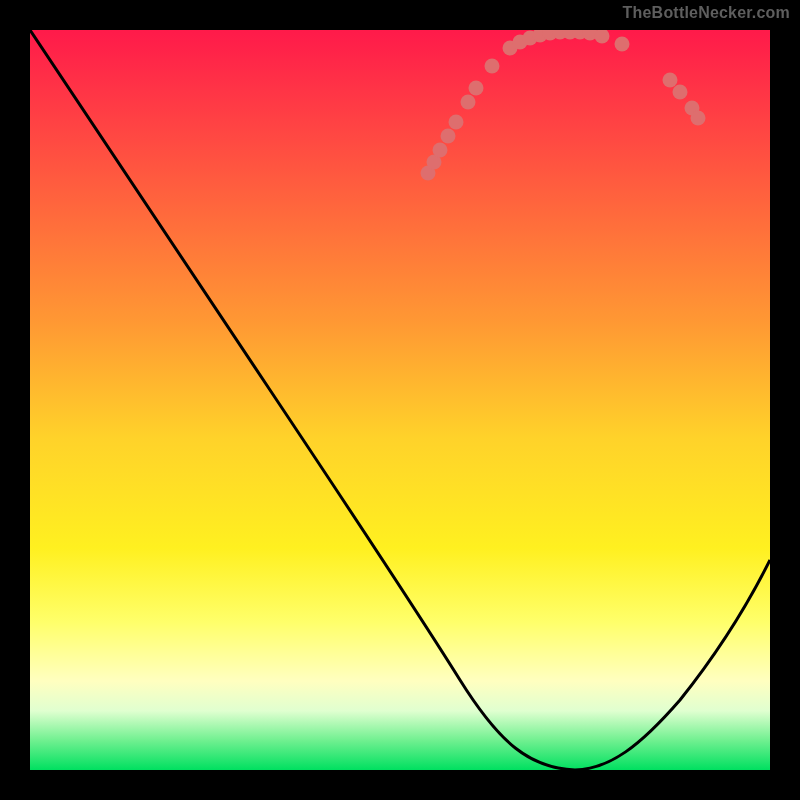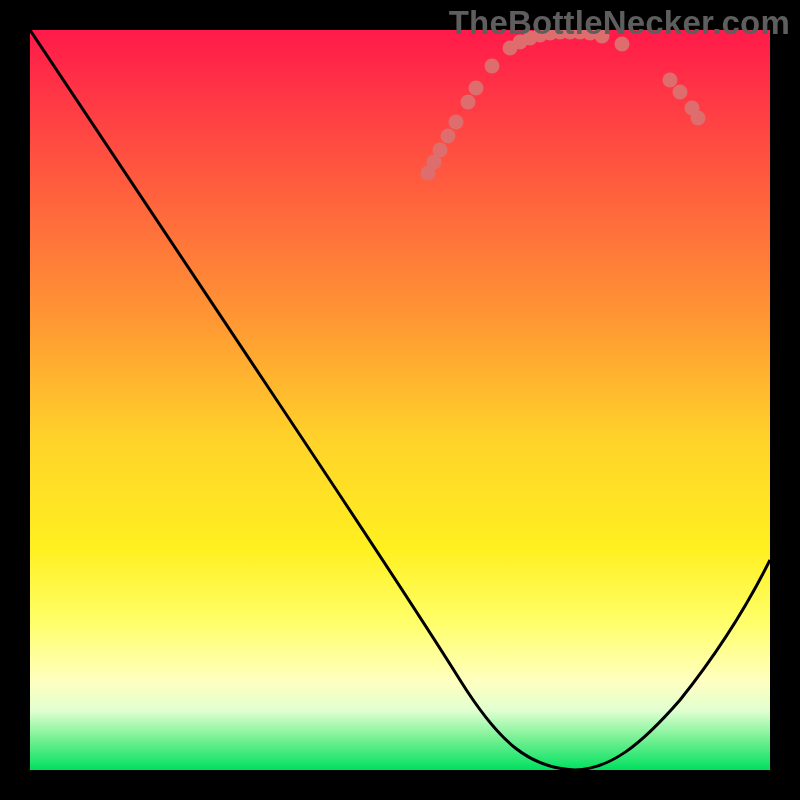--- a/index.html
+++ b/index.html
@@ -35,21 +35,21 @@
       #ffffc0 88%,
       #e0ffd0 92%,
       #70f090 96%,
       #00e060 100%);
   }
   .watermark {
     position: absolute;
     top: 4px;
     right: 10px;
     font-family: Arial, Helvetica, sans-serif;
-    font-size: 33px;
+    font-size: 16px;
     font-weight: 600;
     color: #5e5e5e;
     letter-spacing: 0.2px;
   }
   svg.curve {
     position: absolute;
     left: 0;
     top: 0;
   }
 </style>

